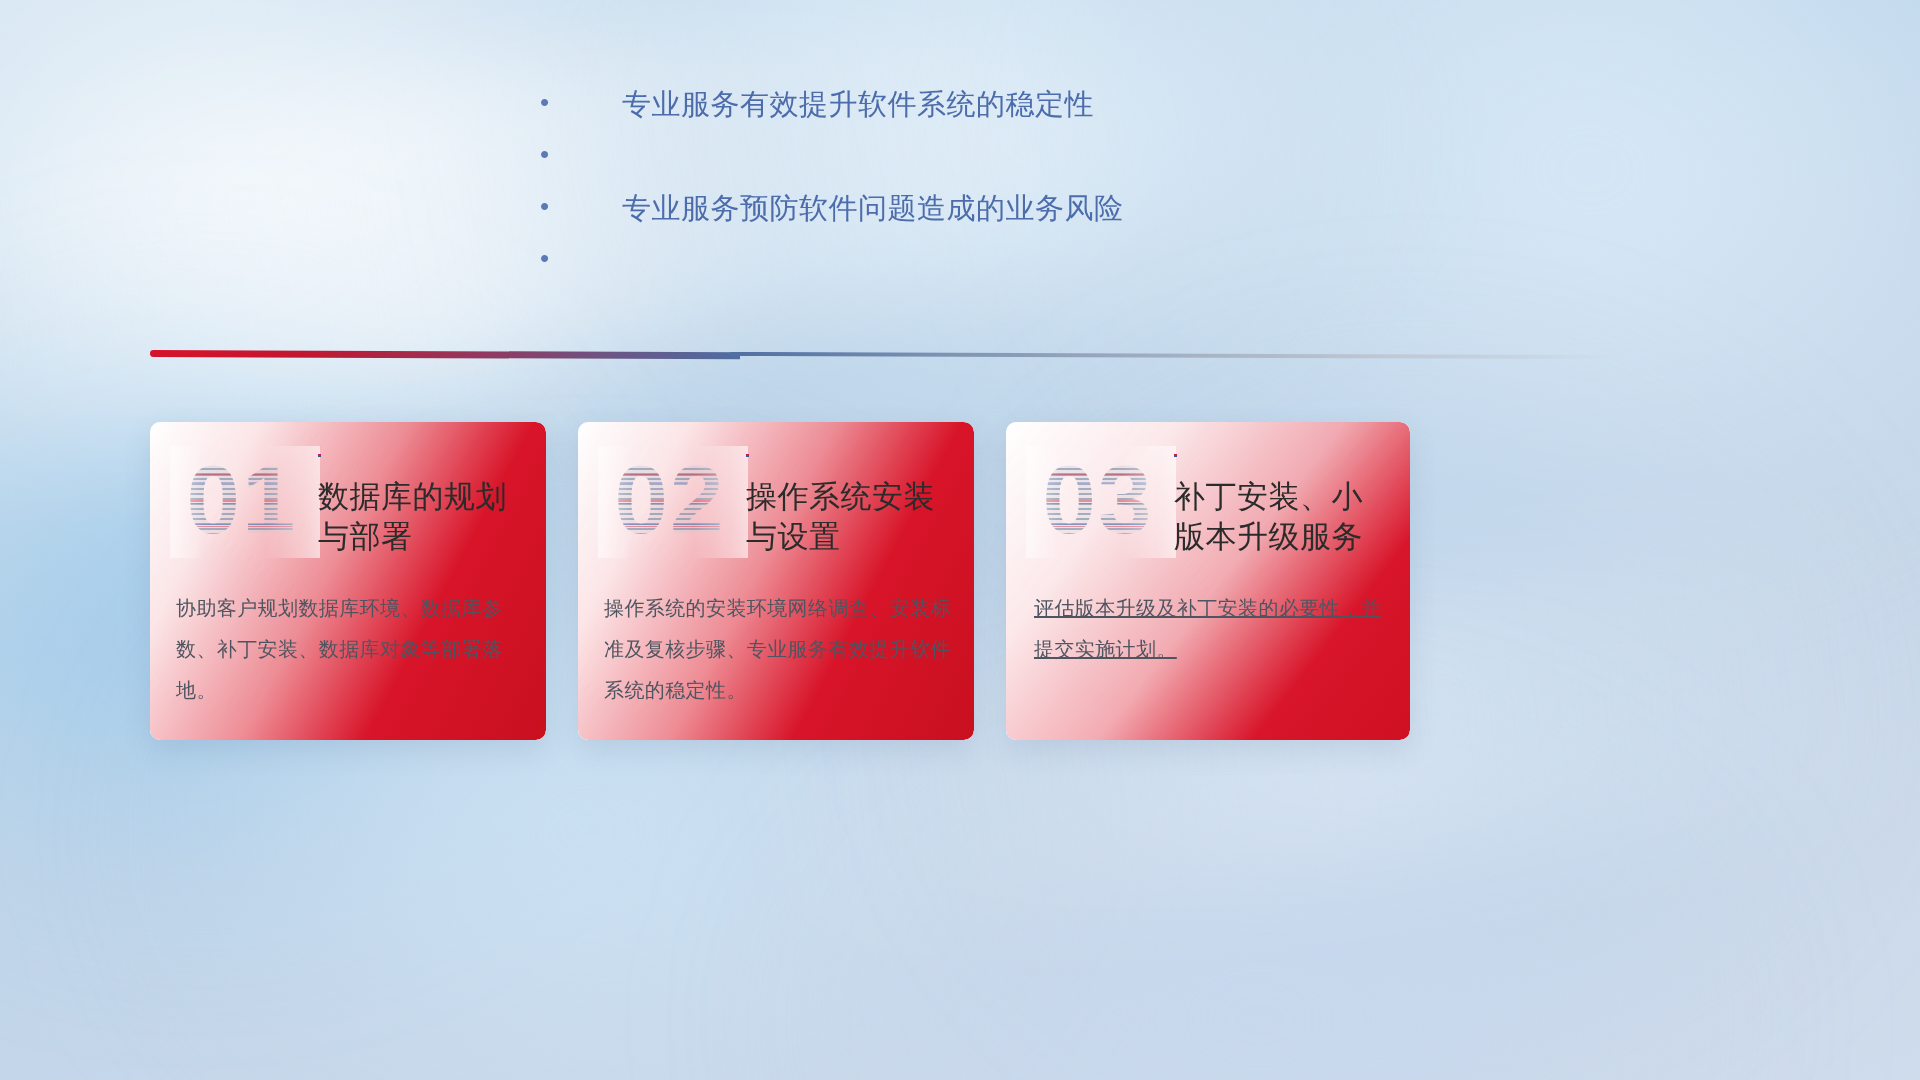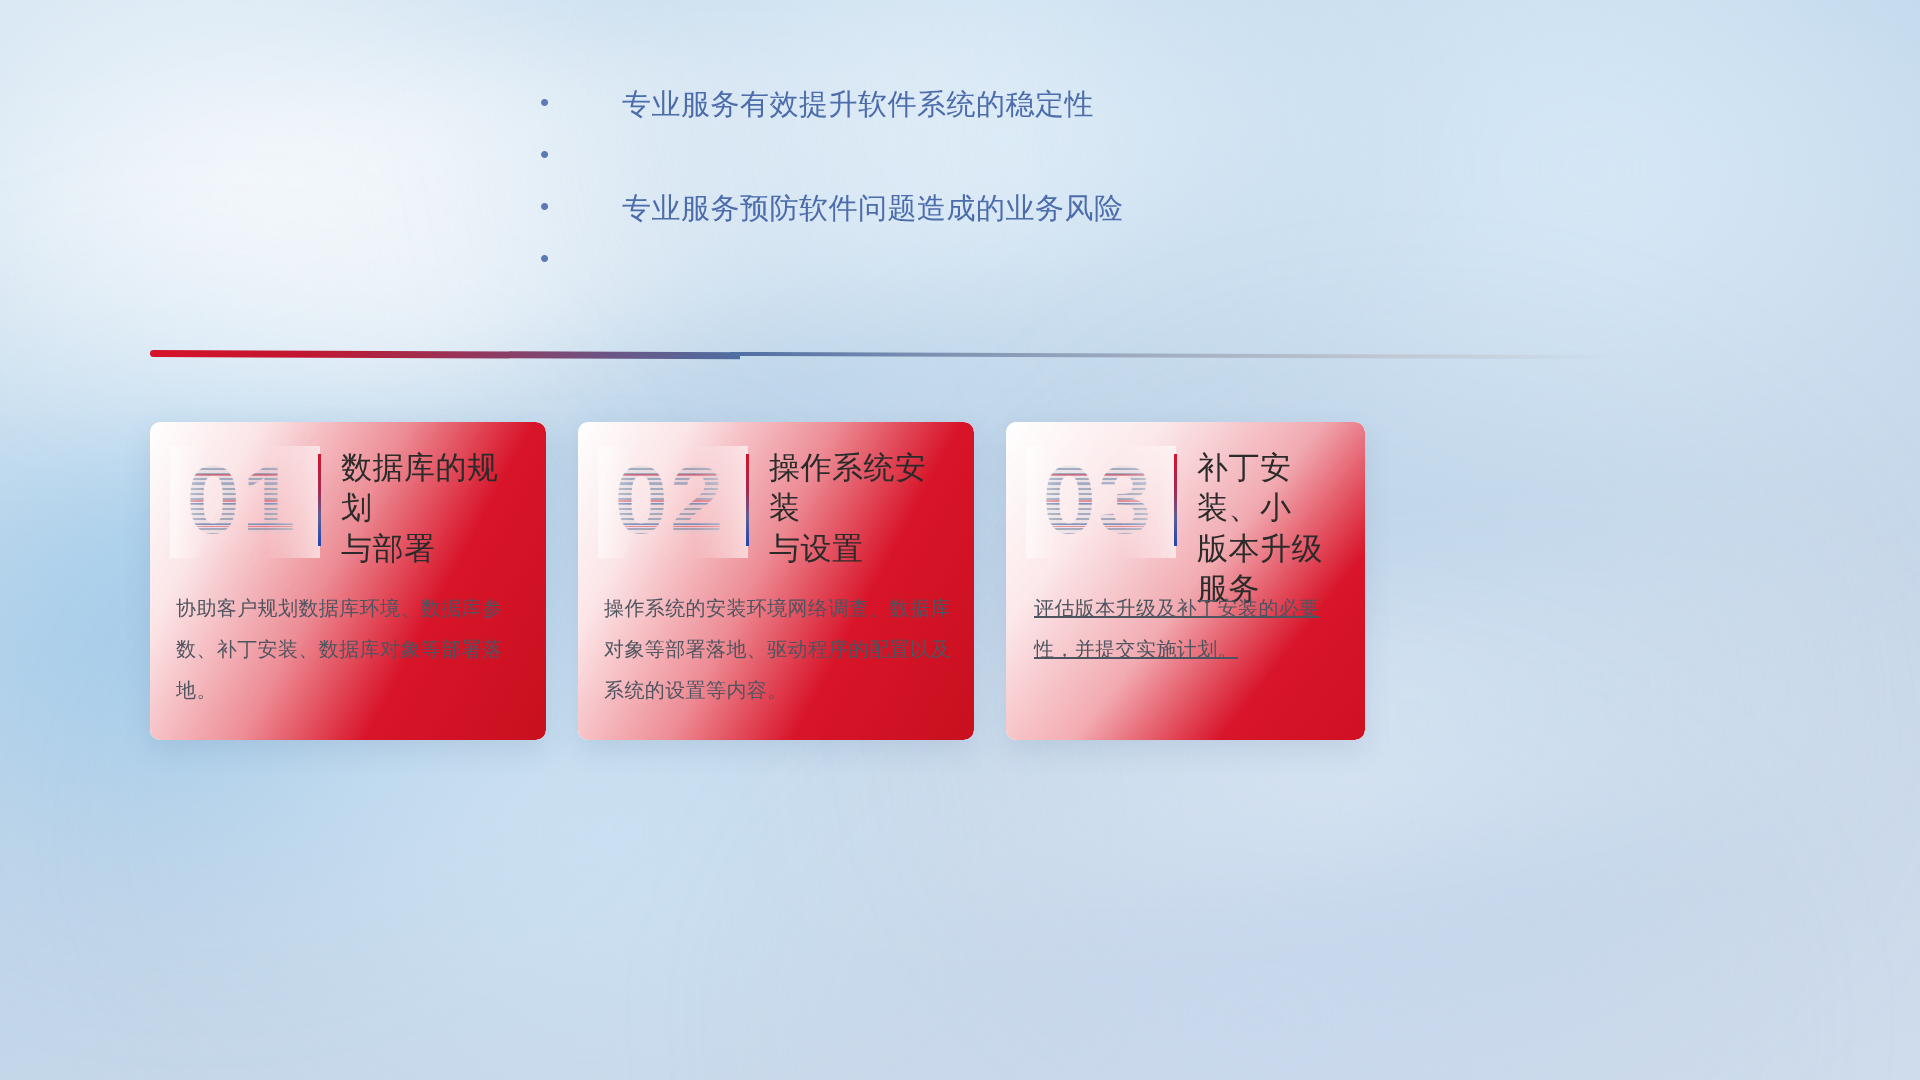--- a/index.html
+++ b/index.html
@@ -89,21 +89,21 @@
   .cards{ position:absolute; left:150px; top:422px; width:1420px; height:320px; display:flex; gap:32px; }
   .card{
     position:relative;
     width:396px; height:318px;
     border-radius:10px;
     background:linear-gradient(150deg,rgba(255,255,255,.80) 0%,rgba(250,252,254,.88) 38%,rgba(255,255,255,.94) 70%,rgba(255,255,255,.97) 100%);
     box-shadow:0 10px 28px rgba(70,100,140,.14);
     overflow:hidden;
     backdrop-filter:blur(2px);
   }
-  .card.c3{ width:359px; }
+  .card.c3{ width:404px; }
   .card .edge{
     position:absolute; inset:0; border-radius:10px; pointer-events:none;
     border:1.6px solid transparent;
     background:
       linear-gradient(#fff0,#fff0) padding-box,
       linear-gradient(118deg,rgba(255,255,255,.95) 0%,rgba(252,226,228,.9) 20%,rgba(235,120,130,.85) 46%,#d81429 68%,#c8101f 100%) border-box;
   }
   .card.c3 .edge{
     background:
       linear-gradient(#fff0,#fff0) padding-box,
@@ -144,21 +144,21 @@
     -webkit-background-clip:text; background-clip:text;
   }
   .wm-mask{
     position:absolute; left:20px; top:24px; width:150px; height:112px;
     background:linear-gradient(90deg,rgba(255,255,255,.55) 0%,rgba(255,255,255,0) 22%,rgba(255,255,255,0) 64%,rgba(255,255,255,.62) 100%);
     pointer-events:none;
   }
 
   .card-head{
     position:absolute; left:168px; top:26px; right:18px;
-    display:flex; align-items:flex-start; gap:20px;
+    display:flex; align-items:flex-start; gap:20px;flex-direction:column;
   }
   .rule{
     width:3px; height:92px; margin-top:6px; flex:0 0 3px;
     background:linear-gradient(180deg,#d6132a 0%,#a32a50 40%,#5d5f92 68%,#1f46b0 100%);
   }
   .card-title{
     font-size:31px; line-height:1.30;
     color:#2b2b2b; letter-spacing:.5px;
     font-weight:400;
   }
@@ -230,21 +230,21 @@
         <div class="wm">02</div>
         <div class="wm2">02</div>
         <div class="wm-mask"></div>
         <div class="card-head">
           <div class="rule"></div>
           <div class="card-title">
             <div>操作系统安装</div>
             <div>与设置</div>
           </div>
         </div>
-        <div class="card-body">操作系统的安装环境网络调查、数据库对象等部署落地、驱动程序的配置以及系统的设置等内容。</div>
+        <div class="card-body">操作系统的安装环境网络调查、安装标准及复核步骤、专业服务有效提升软件系统的稳定性。</div>
       </div>
       <div class="card c3">
         <div class="edge"></div>
         <div class="wm">03</div>
         <div class="wm2">03</div>
         <div class="wm-mask"></div>
         <div class="card-head">
           <div class="rule"></div>
           <div class="card-title">
             <div>补丁安装、小</div>

